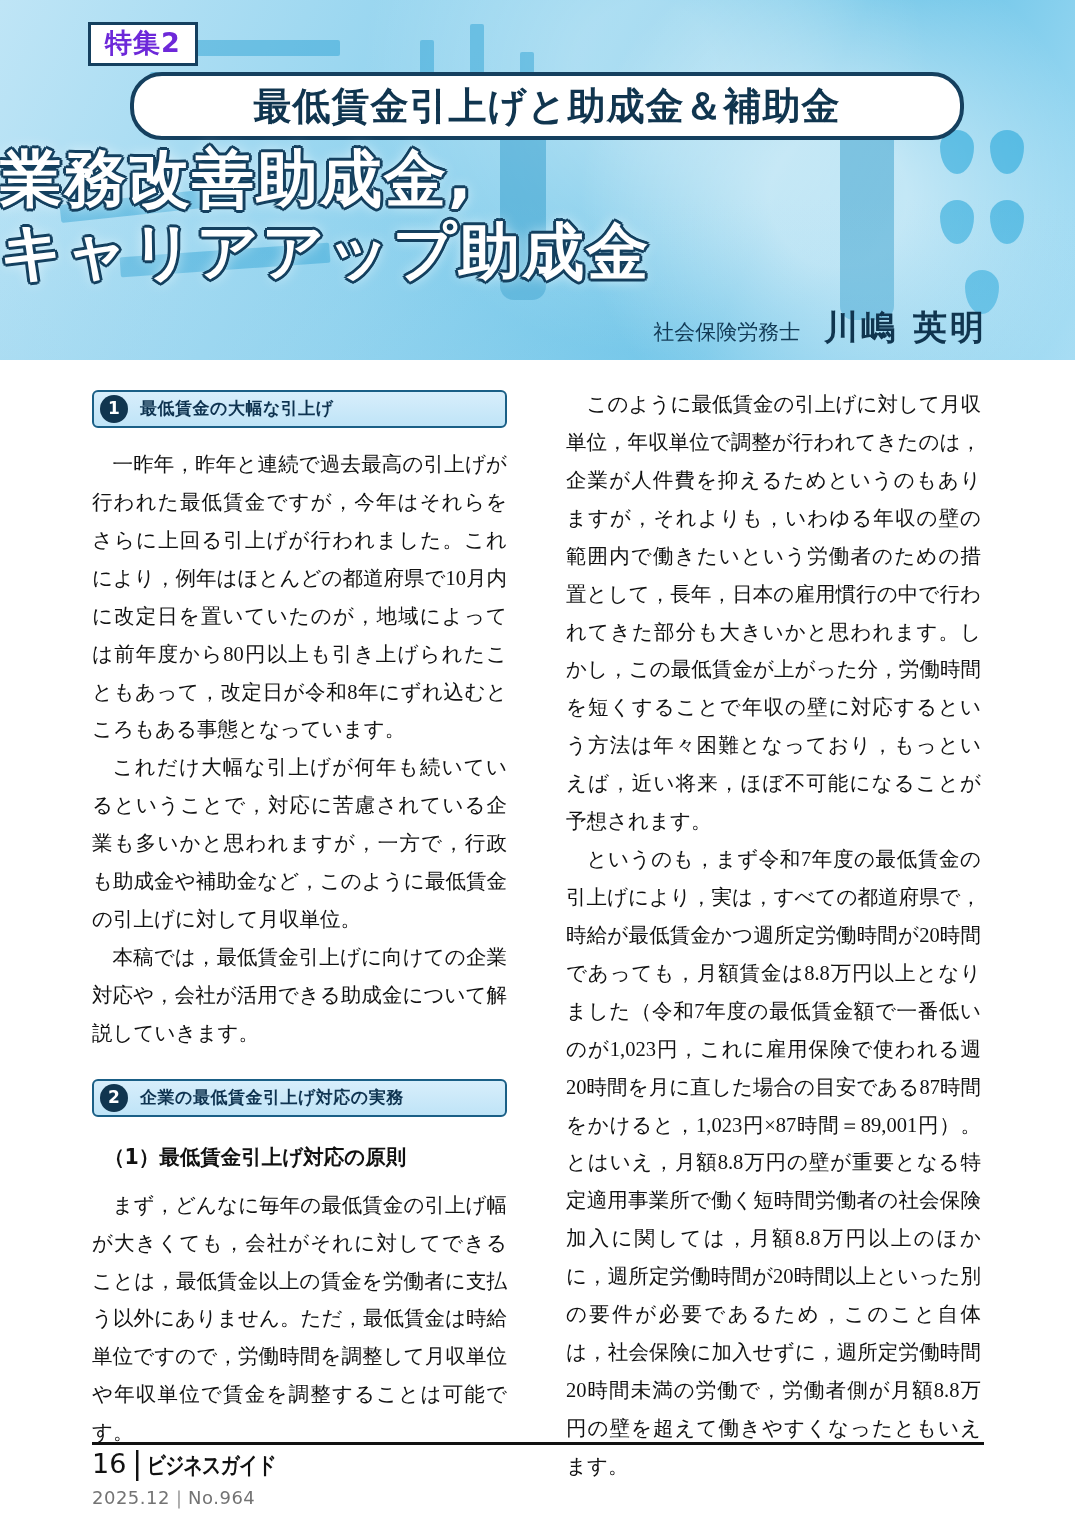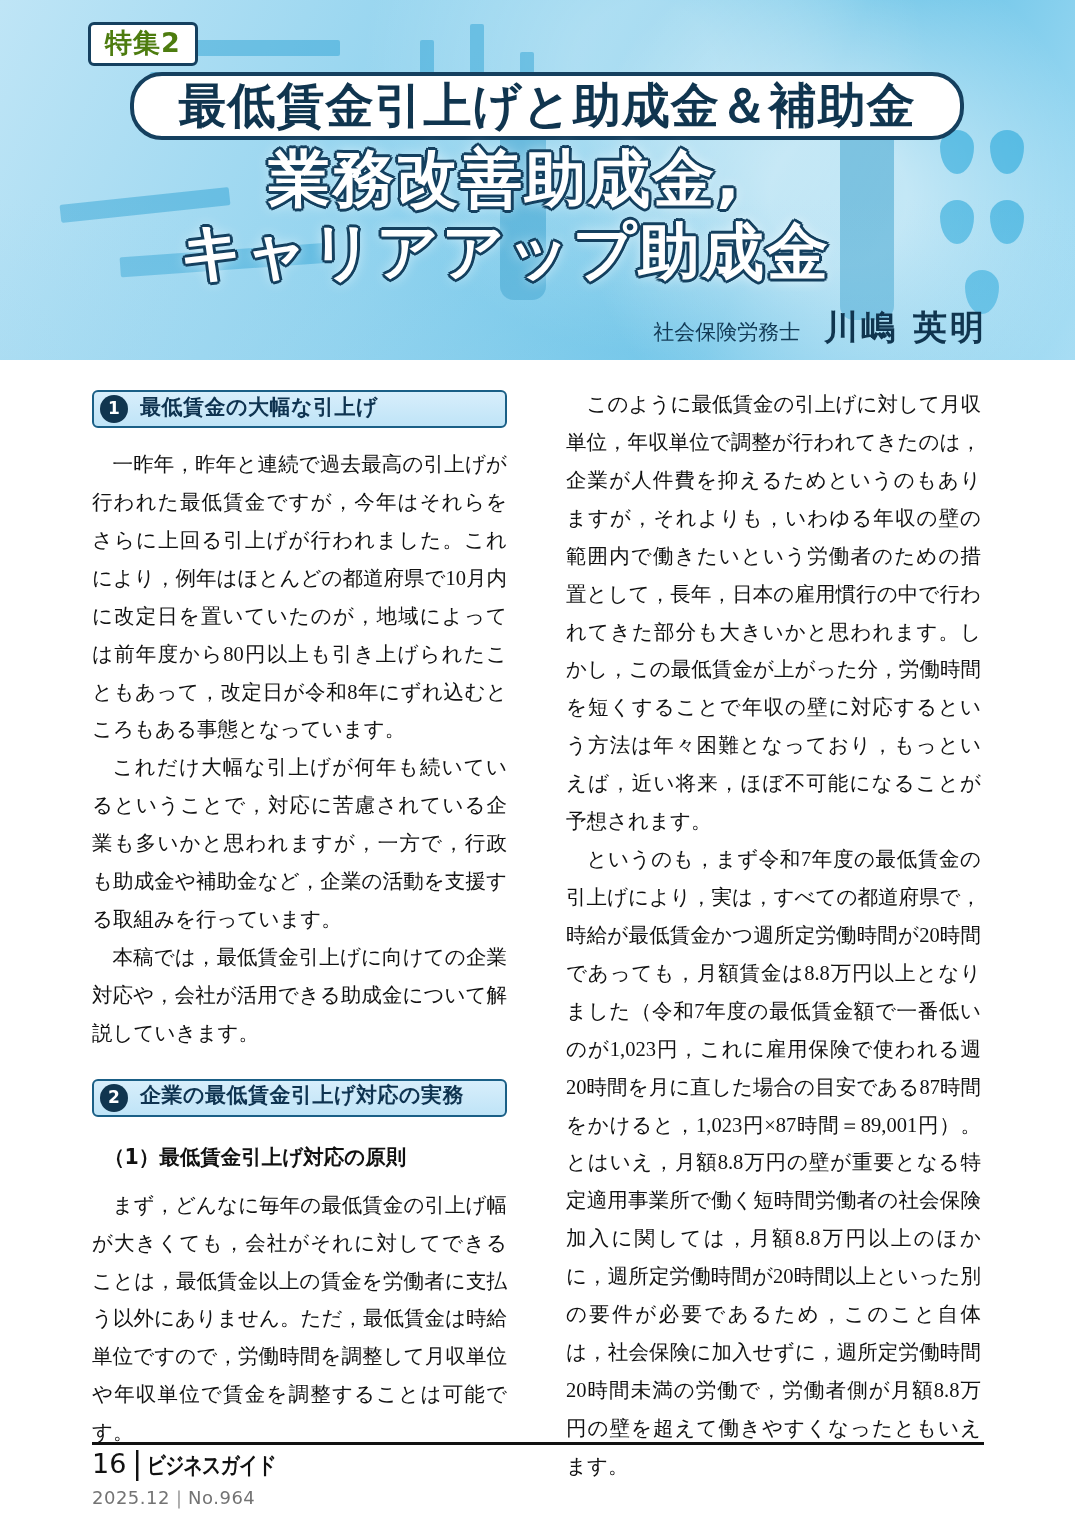--- a/index.html
+++ b/index.html
@@ -54,57 +54,57 @@
     position: absolute;
     inset: 0;
     background: linear-gradient(180deg, rgba(255,255,255,0.0) 55%, rgba(160,215,240,0.25) 100%);
   }
 
   .feature-tag {
     position: absolute;
     left: 88px; top: 22px;
     background: #ffffff;
     border: 3px solid #15405f;
-    border-radius: 6px;
+    border-radius: 0;
     padding: 4px 14px 6px 14px;
     font-family: "DejaVu Sans", sans-serif;
     font-weight: bold;
     font-size: 27px;
     letter-spacing: 1px;
-    color: #4d7c0f;
+    color: #6d28d9;
     line-height: 1.05;
     z-index: 5;
   }
   .title-pill {
     position: absolute;
     left: 130px; top: 72px;
     width: 826px;
     height: 60px;
     background: #ffffff;
     border: 4px solid #15405f;
     border-radius: 32px;
     display: flex;
     align-items: center;
     justify-content: center;
     z-index: 5;
   }
   .title-pill span {
     font-family: Liberation Serif, serif;
     font-weight: bold;
-    font-size: 48px;
+    font-size: 38px;
     color: #0f3category;
     color: #10354f;
     letter-spacing: 1px;
     white-space: nowrap;
   }
   .main-title {
     position: absolute;
     left: 0; top: 142px;
     width: 1010px;
-    text-align: center;
+    text-align: left;
     z-index: 5;
     font-family: "DejaVu Sans", sans-serif;
     font-weight: bold;
     font-size: 62px;
     line-height: 1.18;
     color: #ffffff;
     text-shadow:
       3px 0 0 #14405f, -3px 0 0 #14405f, 0 3px 0 #14405f, 0 -3px 0 #14405f,
       2px 2px 0 #14405f, -2px 2px 0 #14405f, 2px -2px 0 #14405f, -2px -2px 0 #14405f,
       0 0 14px rgba(255,255,255,0.9);
@@ -171,23 +171,23 @@
     background: #10354f;
     color: #ffffff;
     font-family: "DejaVu Sans", sans-serif;
     font-weight: bold;
     font-size: 17px;
     display: flex;
     align-items: center;
     justify-content: center;
   }
   .sec-head .txt {
-    font-family: Liberation Mono, monospace;
-    font-weight: bold;
-    font-size: 21px;
+    font-family: Liberation Sans, sans-serif;
+    font-weight: bold;
+    font-size: 17px;
     color: #0e3консоль;
     color: #0e3350;
     letter-spacing: 0.5px;
   }
   .sub-head {
     font-family: "DejaVu Sans", sans-serif;
     font-weight: bold;
     font-size: 20.5px;
     color: #111;
     margin: 22px 0 10px 12px;
@@ -284,21 +284,21 @@
 <div class="page-body">
 
   <div class="col col-left">
 
     <div class="sec-head">
       <div class="num">1</div>
       <div class="txt">最低賃金の大幅な引上げ</div>
     </div>
 
     <p class="para">一昨年，昨年と連続で過去最高の引上げが行われた最低賃金ですが，今年はそれらをさらに上回る引上げが行われました。これにより，例年はほとんどの都道府県で10月内に改定日を置いていたのが，地域によっては前年度から80円以上も引き上げられたこともあって，改定日が令和8年にずれ込むところもある事態となっています。</p>
-    <p class="para">これだけ大幅な引上げが何年も続いているということで，対応に苦慮されている企業も多いかと思われますが，一方で，行政も助成金や補助金など，企業の活動を支援する取組みを行っています。</p>
+    <p class="para">これだけ大幅な引上げが何年も続いているということで，対応に苦慮されている企業も多いかと思われますが，一方で，行政も助成金や補助金など，このように最低賃金の引上げに対して月収単位。</p>
     <p class="para">本稿では，最低賃金引上げに向けての企業対応や，会社が活用できる助成金について解説していきます。</p>
 
     <div class="gap"></div>
 
     <div class="sec-head">
       <div class="num">2</div>
       <div class="txt">企業の最低賃金引上げ対応の実務</div>
     </div>
 
     <div class="sub-head">（1）最低賃金引上げ対応の原則</div>

